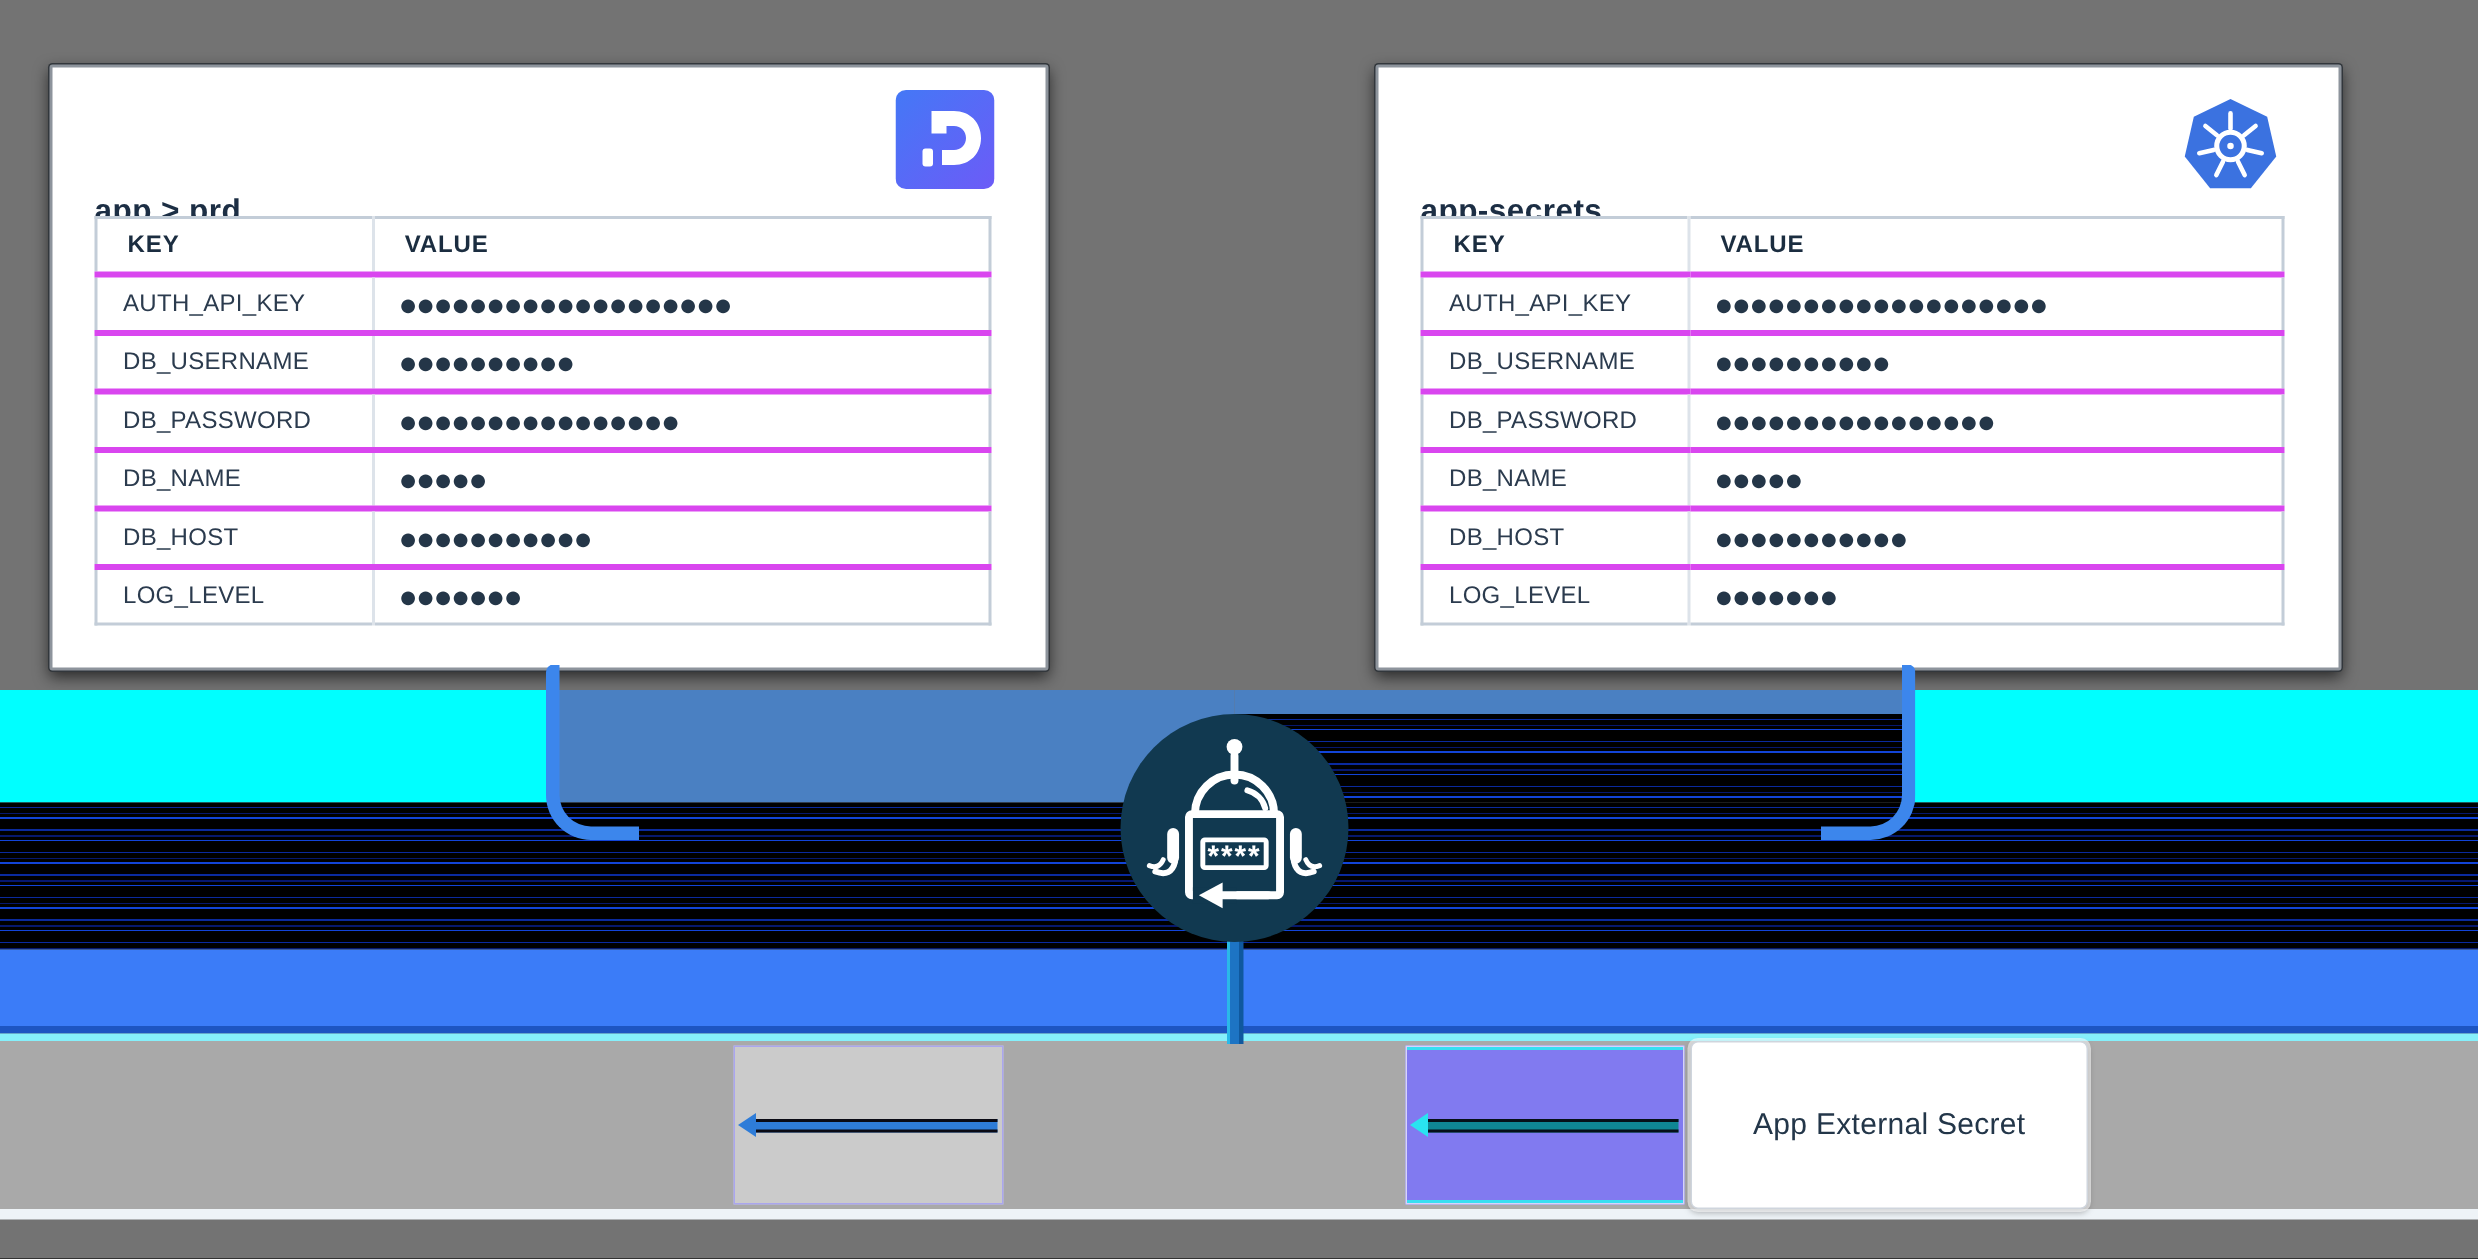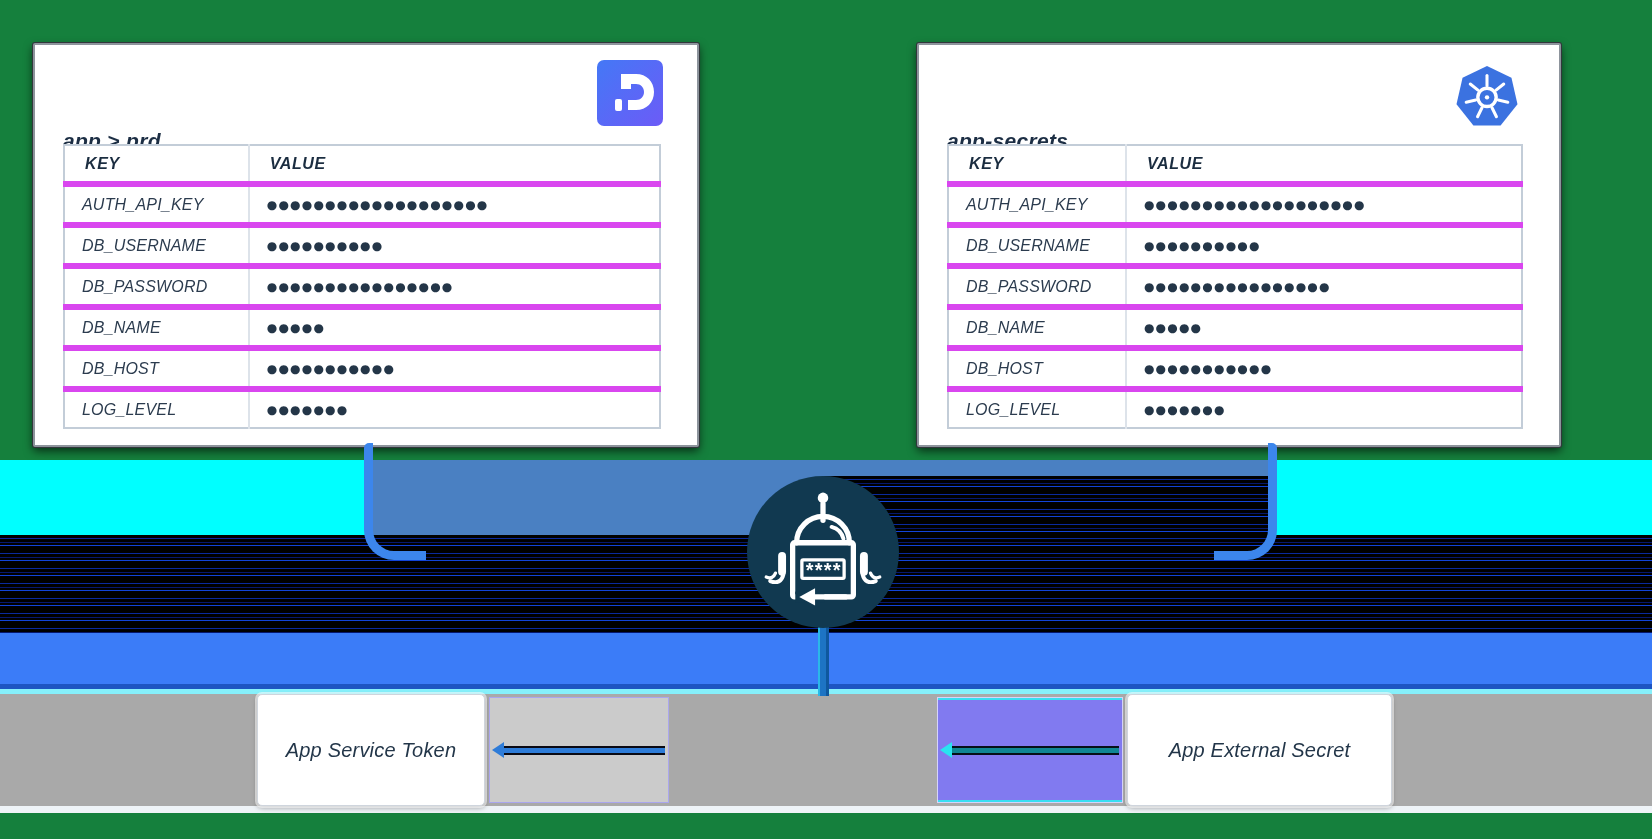--- a/index.html
+++ b/index.html
@@ -1,18 +1,18 @@
 <!DOCTYPE html>
 <html><head>
 <meta charset="utf-8">
 <style>
   html,body { margin:0; padding:0; background:#000; }
   #canvas {
-    position:relative; width:1652px; height:839px; background:#15803d;
-    overflow:hidden; font-family:"Liberation Sans", sans-serif;font-style:italic;
+    position:relative; width:1652px; height:839px; background:#737373;
+    overflow:hidden; font-family:"Liberation Sans", sans-serif;
   }
   
   .card {
     position:absolute; top:43px; height:404px; background:#fff;
     border:2px solid #8d949c; border-radius:2px;
     box-shadow:0 0 0 1px #32373c, 0 4px 10px rgba(0,0,0,.65);
     box-sizing:border-box;
   }
   #doppler-card { left:33px; width:666px; }
   #kubernetes-card { left:917px; width:644px; }
@@ -31,21 +31,21 @@
   }
   .secrets-table col.key-col { width:31%; }
   .secrets-table th, .secrets-table td {
     height:35px; text-align:left; vertical-align:middle; padding:0 0 0 17px;
   }
   .secrets-table th {
     font-size:16px; font-weight:700; color:#1b2d40; letter-spacing:.6px;
     border-bottom:2px solid #c6cfd9;
     padding-left:20px;
   }
-  .secrets-table td { border-top:6px solid #d946ef; }
+  .secrets-table td { border-top:4px solid #d946ef; }
   .secrets-table th.value-col-header, .secrets-table td.value-cell { border-left:2px solid #dde3ea; }
   .key-cell { font-size:16px; color:#2b3b4e; letter-spacing:.2px; }
   .value-cell {
     font-family:"DejaVu Sans", sans-serif; font-size:12px; letter-spacing:1.2px;
     color:#243648;
   }
 
   
   .band { position:absolute; }
   #band-a-cyan-left  { left:0; top:460px; width:372px; height:75px; background:#00ffff; }
@@ -270,23 +270,20 @@
         <path d="M160 134 q4 16 20 10" stroke-width="6"></path>
         <path d="M172 132 q4 10 14 6" stroke-width="5"></path>
         <rect x="58" y="160" width="44" height="16" fill="#113950" stroke="none"></rect>
         <line x1="134" y1="168" x2="86" y2="168"></line>
         <polygon points="88,155 88,181 64,168" fill="#fff" stroke="none"></polygon>
         <text x="100" y="138" font-size="30" font-weight="bold" fill="#fff" stroke="none" text-anchor="middle" letter-spacing="2">****</text>
       </g>
     </svg>
   </div>
 
-  <div class="flow-box" id="box-service-token">
-    <span>App Service Token</span>
-  </div>
   <div class="connector-box" id="connector-gray">
     <div class="flow-line"></div>
     <div class="flow-arrowhead"></div>
   </div>
   <div class="connector-box" id="connector-purple">
     <div class="flow-line"></div>
     <div class="flow-arrowhead"></div>
   </div>
   <div class="flow-box" id="box-external-secret">
     <span>App External Secret</span>

